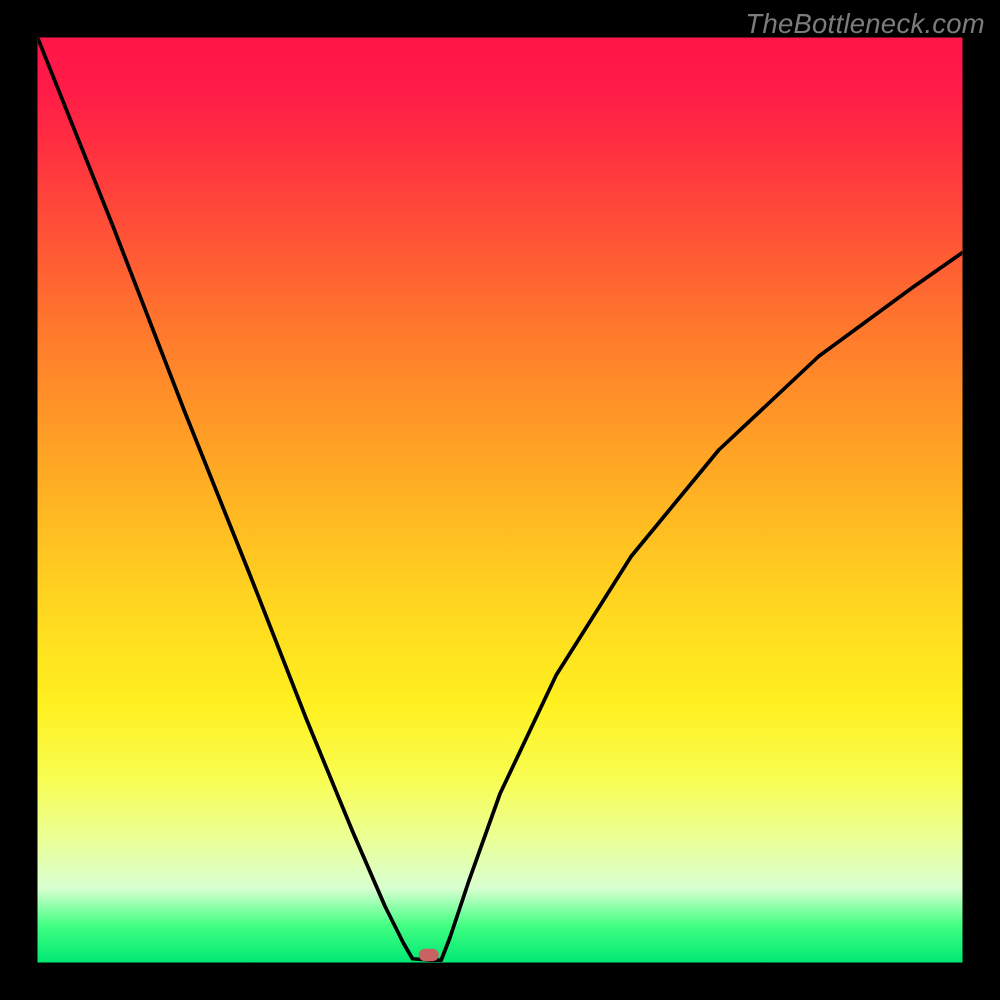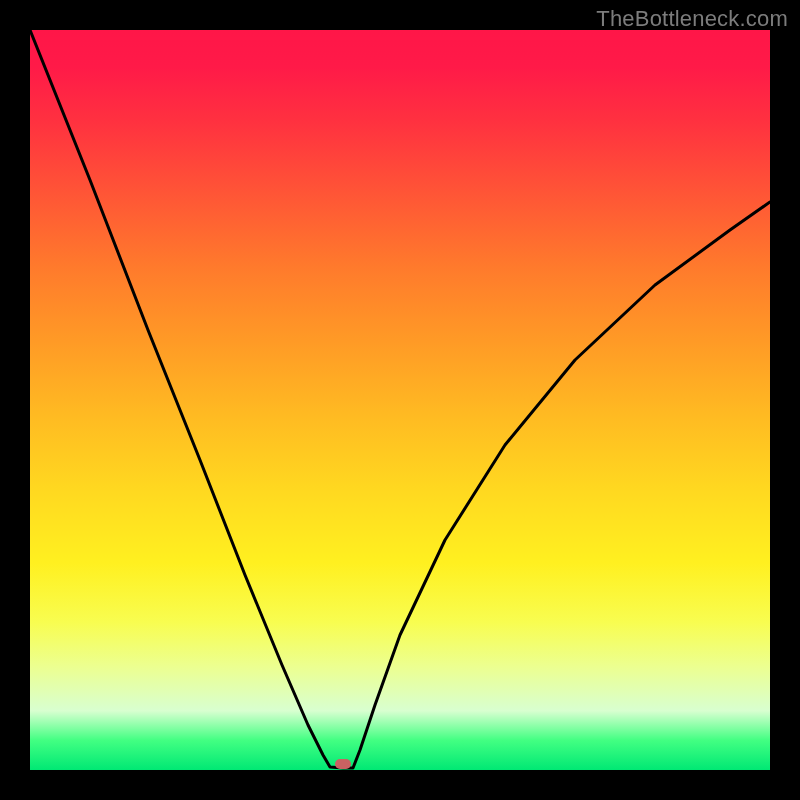--- a/index.html
+++ b/index.html
@@ -11,20 +11,21 @@
     overflow: hidden;
     font-family: Arial, Helvetica, sans-serif;
   }
   .frame {
     position: absolute;
     left: 0;
     top: 0;
     width: 800px;
     height: 800px;
     background: #000;
+    font-style: italic;
   }
   .plot {
     position: absolute;
     left: 30px;
     top: 30px;
     width: 740px;
     height: 740px;
     
     background: linear-gradient(to bottom,
       #ff1648 0%,

